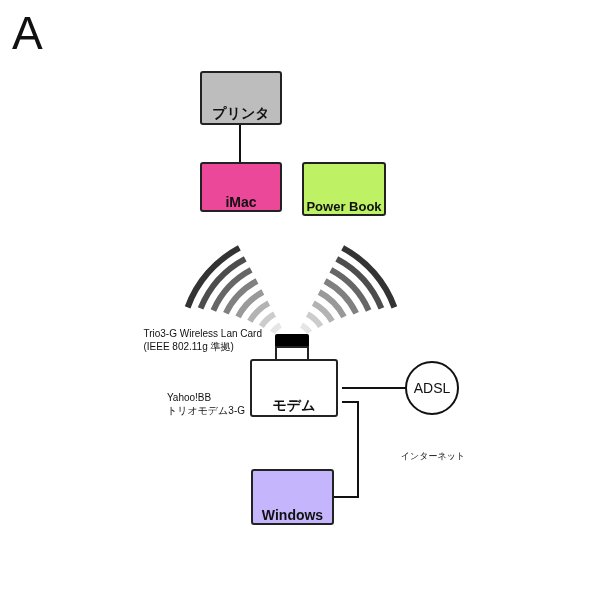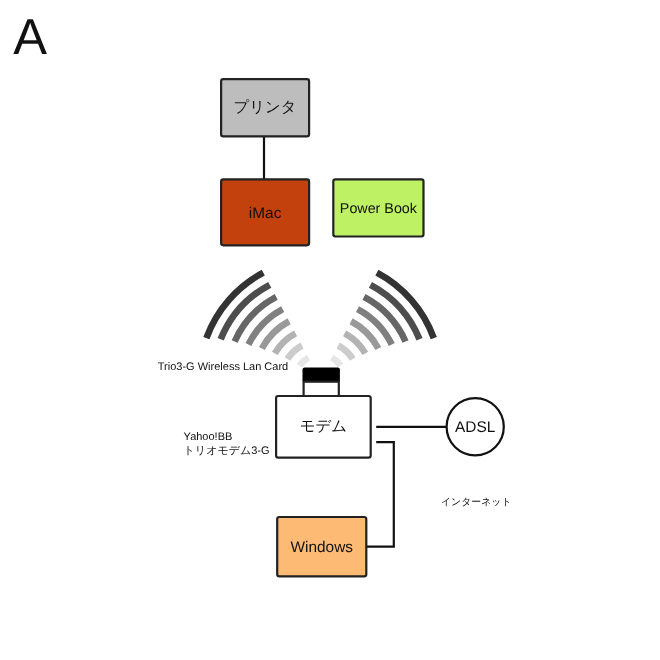--- a/index.html
+++ b/index.html
@@ -1,20 +1,20 @@
 <!DOCTYPE html>
 <html><head>
 <meta charset="utf-8">
 <style>
   html, body { margin:0; padding:0; background:#fff; }
   body { width:600px; height:600px; position:relative; overflow:hidden;
          font-family:"Liberation Sans", "DejaVu Sans", sans-serif; color:#111; }
   .letter { position:absolute; left:12px; top:10px; font-size:46px; font-weight:normal; line-height:1; }
   .box { position:absolute; border:2px solid #222; border-radius:3px; box-sizing:border-box;
-         display:flex; align-items:center; justify-content:center; font-size:14px; }
+         display:flex; align-items:flex-end; justify-content:center; font-size:14px;font-weight:bold; }
   .lbl { position:absolute; font-size:10px; line-height:13px; text-align:left; white-space:nowrap; }
   svg.wires { position:absolute; left:0; top:0; }
 </style>
 </head>
 <body>
 
 <div class="letter">A</div>
 
 <svg class="wires" width="600" height="600">
   <line x1="240" y1="124" x2="240" y2="163" stroke="#111" stroke-width="2"></line>
@@ -41,35 +41,36 @@
   <g>
     <rect x="275" y="334" width="34" height="14" rx="2" fill="#000"></rect>
     <rect x="276" y="347" width="32" height="14" fill="#fff" stroke="#222" stroke-width="2"></rect>
   </g>
   <circle cx="432" cy="388" r="26" fill="#fff" stroke="#111" stroke-width="2"></circle>
 </svg>
 
 <div class="box" id="printer" style="left: 200px; top: 71px; width: 82px; height: 54px; background: rgb(189, 189, 189);">
   <span>プリンタ</span>
 </div>
-<div class="box" id="imac" style="left: 200px; top: 162px; width: 82px; height: 62px; background: #c2410c;">
+<div class="box" id="imac" style="left: 200px; top: 162px; width: 82px; height: 50px; background: #ec4899;">
   <span>iMac</span>
 </div>
 <div class="box" id="powerbook" style="left: 302px; top: 162px; width: 84px; height: 54px; font-size: 13px; background: #bef264;">
   <span>Power Book</span>
 </div>
 <div class="box" id="modem" style="left: 250px; top: 359px; width: 88px; height: 58px; background: rgb(255, 255, 255);">
   <span>モデム</span>
 </div>
-<div class="box" id="windows" style="left: 251px; top: 469px; width: 83px; height: 56px; background: #fdba74;">
+<div class="box" id="windows" style="left: 251px; top: 469px; width: 83px; height: 56px; background: #c4b5fd;">
   <span>Windows</span>
 </div>
 
 <div style="position:absolute;left:406px;top:380px;width:52px;text-align:center;font-size:14px;">ADSL</div>
 <div style="position:absolute;left:397px;top:418px;width:72px;text-align:center;font-size:9px;margin-top:32px;">インターネット</div>
 
 <div class="lbl" style="right:338px;top:327px;">
   <div>Trio3-G Wireless Lan Card</div>
+  <div>(IEEE 802.11g 準拠)</div>
 </div>
 <div class="lbl" style="right:355px;top:391px;margin-left:12px;">
   <div>Yahoo!BB</div>
   <div>トリオモデム3-G</div>
 </div>
 
 </body></html>

